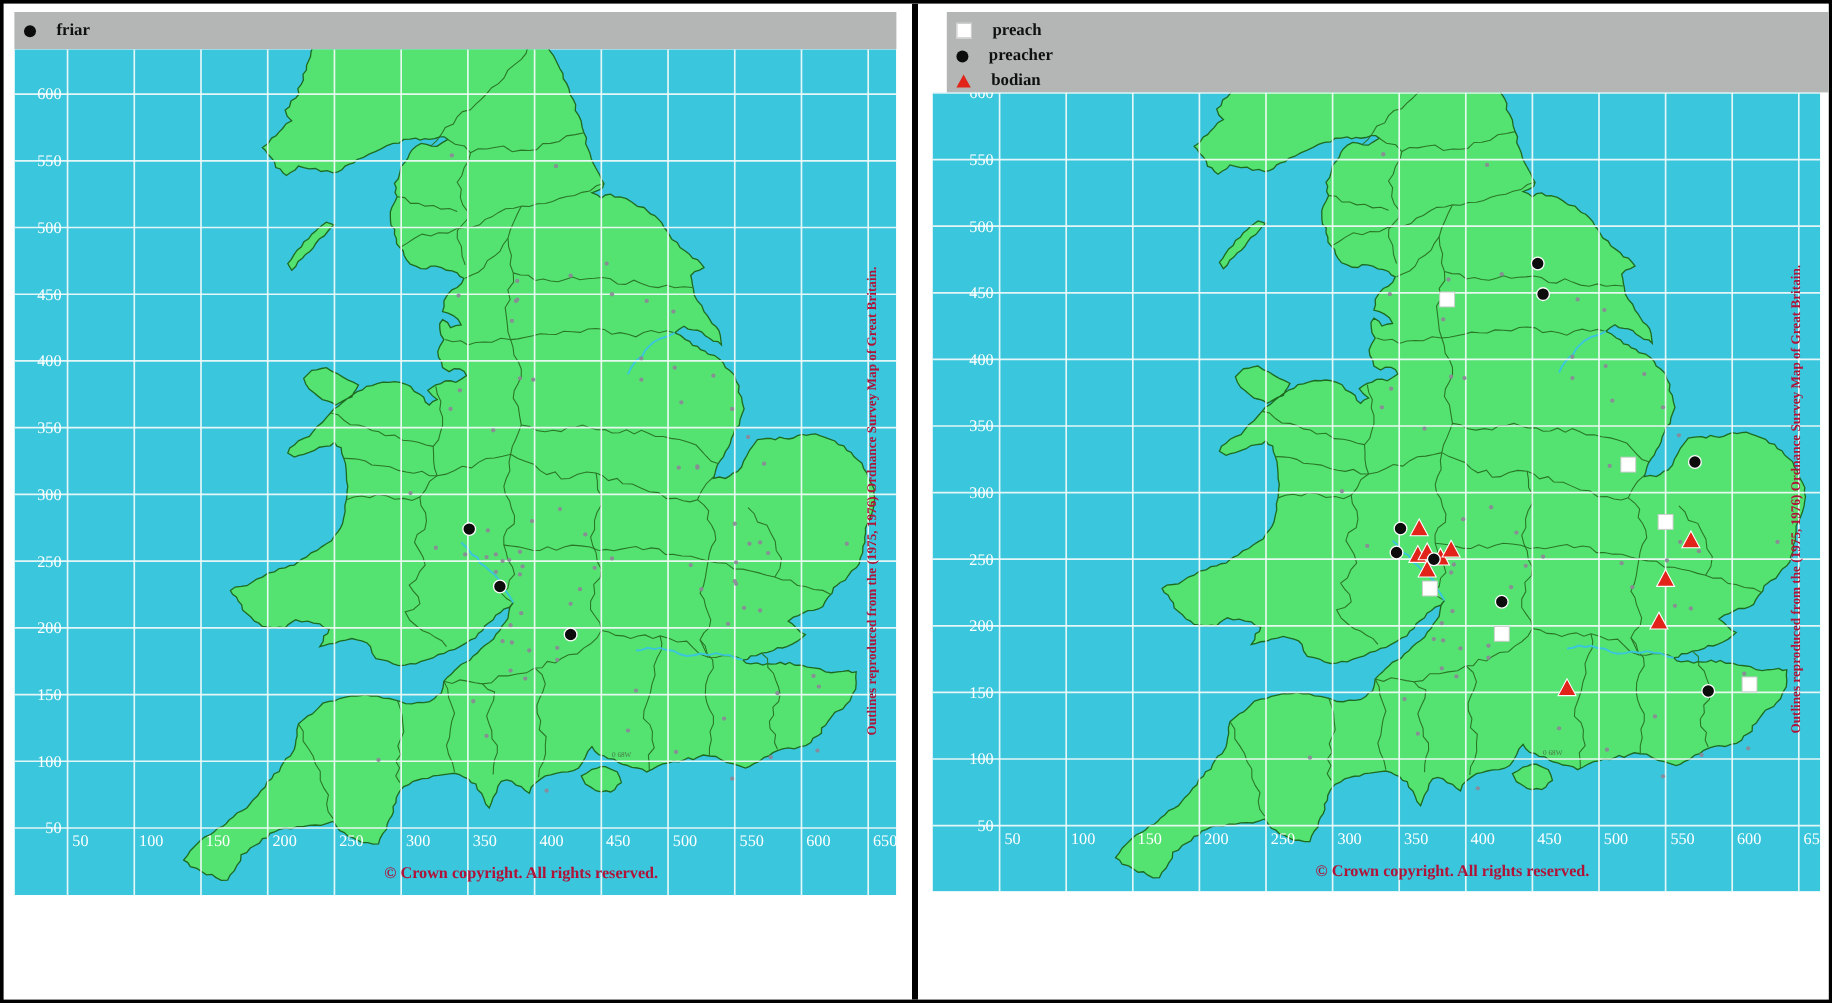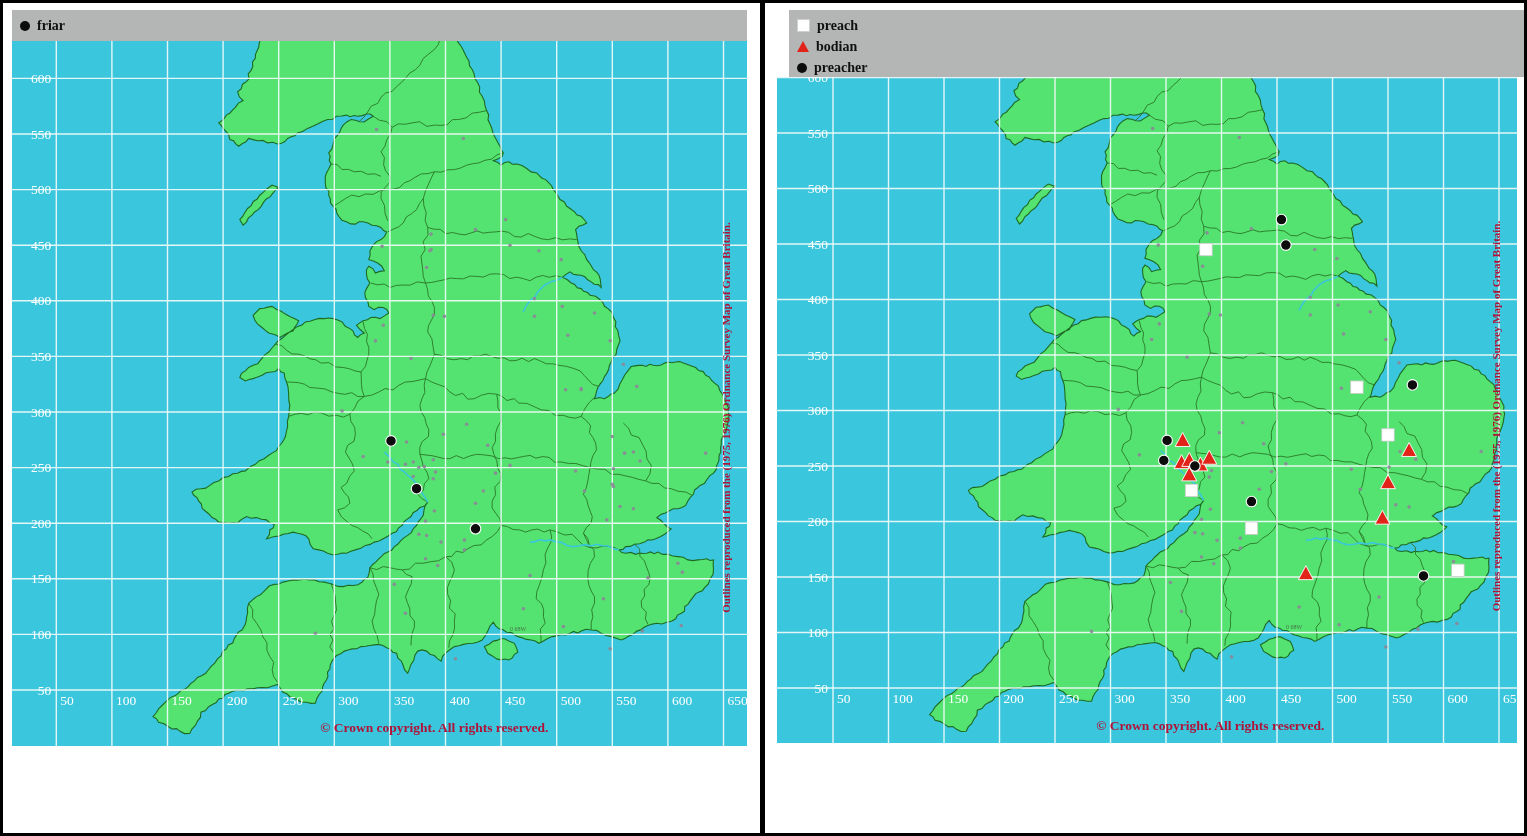--- a/index.html
+++ b/index.html
@@ -1,19 +1,19 @@
 <!DOCTYPE html>
 <html><head>
 <meta charset="utf-8">
 <style>
   html,body{margin:0;padding:0;background:#e8e8e8;font-family:"Liberation Serif",serif;}
   .canvas{position:relative;width:1527px;height:836px;background:#ffffff;border:3px solid #000;box-sizing:border-box;overflow:hidden;}
   .map-block{position:absolute;box-sizing:border-box;}
   .legend{box-sizing:border-box;width:100%;padding:5px 8px 4px 8px;}
-  .legend-row{display:flex;align-items:center;gap:7px;height:21px;text-align:center;}
+  .legend-row{display:flex;align-items:center;gap:17px;height:21px;text-align:center;}
   .legend-label{font:600 14px "Liberation Serif",serif;color:#101010;line-height:1;padding-top:1px;}
   .lg-dot{width:10px;height:10px;border-radius:50%;background:#0c0c0c;flex:0 0 auto;}
   .lg-square{width:11px;height:11px;background:#ffffff;border:1px solid #cfcfcf;flex:0 0 auto;}
   .lg-tri{width:0;height:0;border-left:6.5px solid transparent;border-right:6.5px solid transparent;border-bottom:11px solid #e2231a;flex:0 0 auto;}
   .map-area{position:relative;width:100%;overflow:hidden;}
   .map-area svg{display:block;}
   .divider{position:absolute;top:0;width:5px;height:836px;background:#000;}
 </style>
 </head>
 <body>
@@ -229,26 +229,26 @@
       </div>
   </div>
   <div class="divider" style="left:757px;"></div>
   <div class="map-block" id="panel-1" style="left:774px;top:7px;width:740px;">
     <div class="legend" id="legend-1" style="height: 67px; background: rgb(179, 182, 180); margin-left: 12px;">
         <div class="legend-row">
           <span class="lg-square"></span>
           <span class="legend-label">preach</span>
         </div>
         <div class="legend-row">
+          <span class="lg-dot"></span>
+          <span class="legend-label">preacher</span>
+        </div>
+        <div class="legend-row">
           <span class="lg-tri"></span>
           <span class="legend-label">bodian</span>
-        </div>
-        <div class="legend-row">
-          <span class="lg-dot"></span>
-          <span class="legend-label">preacher</span>
         </div>
       </div>
     <div class="map-area" id="area-1" style="height:666px;">
         <svg width="740" height="666" viewBox="0 0 740 666">
           <rect x="0" y="0" width="740" height="666" fill="#3ac6dc"></rect>
           <path d="M453.4 -43.9L455.0 -39.5L457.2 -35.4L460.0 -31.7L462.0 -28.0L463.8 -24.3L465.6 -20.6L468.0 -16.8L468.5 -12.1L471.1 -8.4L473.1 -4.0L474.0 0.9L476.7 4.9L478.7 9.2L478.3 14.3L481.1 18.3L483.3 22.9L484.0 27.9L485.6 32.7L487.6 36.9L486.9 41.8L488.9 46.0L490.6 50.0L491.6 54.2L493.3 58.2L495.2 61.5L497.0 64.9L498.9 68.2L500.2 71.7L502.2 74.9L501.0 78.4L497.8 80.4L492.2 82.6L496.5 84.3L500.0 87.1L503.5 84.4L507.8 83.8L511.3 86.2L515.5 86.0L520.9 87.5L525.5 90.4L530.0 93.8L535.5 94.8L538.1 97.6L540.8 100.1L544.4 101.5L547.4 104.5L550.3 107.6L552.2 111.5L554.8 114.6L556.8 118.0L558.8 121.5L563.1 123.9L565.5 128.1L569.5 130.8L573.3 133.7L575.9 137.0L579.9 138.1L582.9 141.3L585.5 144.8L581.8 146.9L577.7 148.1L574.4 151.5L575.3 155.1L575.8 158.9L576.6 162.6L577.3 167.9L579.9 172.5L583.5 176.5L585.5 181.4L588.0 184.6L590.1 188.0L592.1 191.4L595.3 193.8L597.7 197.0L598.9 201.0L599.4 205.1L599.9 209.2L597.1 206.3L593.0 205.9L589.9 203.6L586.5 201.6L583.7 198.5L579.9 197.0L576.0 196.6L572.1 196.0L568.8 193.6L564.7 196.1L561.1 199.2L565.9 201.3L569.9 204.7L573.4 206.2L576.0 209.5L579.9 210.3L582.5 213.0L586.3 214.2L588.8 216.9L594.3 218.0L598.8 221.4L601.5 224.2L603.2 228.0L606.6 230.3L610.5 234.0L612.1 239.1L614.6 243.3L614.0 248.4L616.6 252.5L617.4 257.5L618.8 262.5L617.0 266.9L615.4 271.3L614.8 276.0L611.1 279.2L609.9 283.5L608.1 287.1L607.3 291.1L605.6 294.7L603.2 298.0L601.6 302.0L598.9 305.4L596.6 309.1L595.3 312.7L594.4 316.5L593.2 320.2L598.2 319.1L603.2 320.2L606.5 318.3L609.5 315.8L613.2 314.6L616.7 310.7L618.4 305.7L621.0 301.3L623.3 296.6L626.5 292.4L629.9 288.0L633.6 287.5L637.2 287.0L641.0 286.9L644.7 288.0L648.4 285.9L652.1 286.9L656.0 287.4L659.7 286.5L663.2 284.7L666.8 283.6L670.6 284.4L674.3 283.5L678.2 283.2L681.8 284.6L685.4 285.8L689.8 287.4L694.3 289.1L697.2 292.2L701.8 293.2L704.2 296.9L707.9 298.6L710.1 302.1L713.1 304.6L716.8 307.6L718.3 312.0L720.9 315.7L722.7 320.9L725.3 325.7L727.0 329.3L726.6 333.2L727.6 336.8L726.9 340.7L726.4 344.6L725.0 349.7L723.1 354.6L721.2 358.1L719.7 361.6L719.8 365.7L719.1 369.4L719.3 373.3L717.6 376.8L717.4 382.0L715.3 386.8L714.6 391.1L712.0 394.5L708.1 397.3L705.4 401.2L702.8 405.0L698.7 406.8L696.0 409.1L693.1 411.2L691.9 415.7L688.7 419.0L686.2 422.7L684.3 426.7L680.6 428.8L676.5 430.1L671.8 430.1L667.6 432.3L663.9 434.4L659.8 435.6L655.4 438.9L659.0 441.3L662.1 444.5L665.5 448.0L669.8 450.0L666.6 452.9L663.2 455.6L658.8 458.0L654.3 460.0L650.6 461.3L646.5 460.9L643.2 463.4L638.3 464.9L633.2 465.6L629.0 467.7L624.3 467.8L621.6 470.6L617.7 471.1L620.5 473.8L624.3 474.5L629.5 473.7L634.3 475.6L637.9 474.3L641.7 474.8L645.4 474.5L649.0 473.1L652.9 474.9L656.5 473.4L661.2 475.7L666.5 475.6L671.4 477.2L676.5 477.8L681.8 478.5L686.5 481.1L691.5 481.8L696.5 481.1L700.9 480.8L705.4 480.0L708.5 481.7L712.0 481.1L711.6 485.6L712.0 490.0L711.6 495.4L708.7 500.0L706.9 505.1L703.1 508.9L701.0 511.8L697.6 513.3L694.2 514.8L692.0 517.8L689.1 521.6L686.5 525.5L683.3 527.8L683.1 532.3L679.8 534.4L676.1 536.3L674.3 540.0L670.1 542.4L665.4 543.3L660.5 545.1L655.4 544.4L650.9 545.2L646.5 546.6L642.8 548.3L639.5 551.0L635.4 552.2L631.4 555.6L626.5 557.7L623.4 559.7L619.9 561.0L614.9 559.4L609.9 557.7L604.7 556.6L599.9 554.4L595.3 551.5L589.9 551.1L584.8 550.3L579.9 552.2L576.5 554.2L572.3 552.5L568.8 554.4L564.5 556.0L559.9 555.5L555.6 557.0L551.1 557.7L546.5 559.7L542.2 562.2L537.7 564.4L534.1 562.1L530.0 561.0L525.4 560.5L521.1 558.8L517.7 558.0L514.4 556.6L510.5 553.7L505.6 553.3L502.0 550.9L497.8 550.0L494.5 547.0L492.2 543.3L488.7 547.3L486.7 552.2L484.1 556.8L481.1 561.0L476.9 563.2L472.3 564.4L467.2 564.5L462.3 565.5L457.9 566.8L453.4 567.7L449.4 570.4L445.6 573.3L441.7 577.0L440.1 582.1L436.5 579.7L433.4 576.6L429.0 575.2L425.6 572.1L421.2 570.9L416.8 572.1L413.9 576.3L412.9 581.3L410.1 585.5L408.5 589.9L406.8 594.4L403.8 590.9L402.3 586.6L400.5 582.3L396.9 579.0L395.7 574.4L391.9 573.3L389.3 570.1L385.7 568.8L382.0 566.6L377.9 565.5L373.5 566.0L369.0 566.6L364.6 567.3L360.1 567.7L355.9 569.8L351.3 569.9L347.4 571.1L343.5 572.1L339.9 574.8L335.7 576.6L333.2 579.1L331.3 582.1L329.5 585.8L329.1 589.9L326.7 593.2L327.1 597.4L325.7 601.0L323.3 604.3L321.8 608.0L321.3 612.1L318.2 615.7L315.9 619.8L314.6 624.3L310.1 624.3L305.8 623.2L301.0 623.2L296.9 621.0L293.1 619.0L289.1 617.7L286.2 614.8L282.4 613.2L279.6 609.4L276.9 605.5L271.9 607.2L266.9 608.8L261.9 608.5L256.9 608.8L252.0 609.9L246.9 609.9L242.1 611.7L236.9 611.0L232.3 612.1L228.1 614.3L224.3 615.5L222.1 619.2L218.1 619.9L215.6 623.6L211.8 625.6L208.1 627.6L204.9 631.5L200.3 633.2L199.9 638.1L197.0 642.1L194.8 646.4L191.3 649.9L189.2 654.3L183.9 654.5L179.2 652.1L175.9 649.5L171.5 649.9L168.1 647.6L163.5 644.6L158.1 643.2L156.0 639.8L152.6 637.6L155.6 634.0L158.1 629.9L162.0 626.0L165.9 622.1L169.9 618.6L174.8 616.5L178.0 614.2L180.8 611.2L184.8 609.9L187.8 607.4L190.4 604.4L193.6 602.1L196.9 598.5L201.4 596.6L205.1 594.4L207.7 591.0L210.3 587.7L214.1 584.2L217.0 579.9L220.4 577.0L222.0 572.5L225.8 569.9L227.7 566.1L232.1 564.1L233.6 559.9L235.6 556.5L237.8 553.2L241.4 551.1L244.7 545.5L245.5 541.8L246.0 538.1L246.9 534.4L246.7 529.3L248.0 524.4L251.9 521.1L255.8 517.8L259.3 516.3L262.0 513.8L264.7 511.1L268.4 507.2L273.6 505.6L278.2 505.2L282.4 503.3L287.4 502.2L292.4 501.1L296.2 501.3L299.9 500.9L303.5 500.0L308.4 501.2L313.5 501.1L318.4 502.9L323.5 503.3L328.0 504.4L332.4 505.6L337.2 507.6L342.4 507.8L347.3 506.5L352.4 506.7L357.2 505.9L361.3 503.3L363.5 500.5L366.8 498.9L368.3 494.0L369.0 488.9L371.8 485.8L375.1 483.1L377.9 480.0L380.7 477.5L383.3 474.9L386.8 473.4L390.6 471.5L393.3 468.0L396.8 465.6L399.7 462.2L403.0 459.2L406.8 456.7L410.3 453.9L412.4 449.8L415.6 446.7L417.4 443.1L419.9 440.0L422.3 436.7L423.0 432.0L423.9 427.4L426.7 423.4L423.7 427.3L419.0 429.0L415.9 431.8L412.2 434.0L410.1 437.8L406.5 440.2L403.2 442.8L401.2 446.7L397.7 449.1L395.4 453.0L391.2 454.5L386.9 457.5L382.3 460.0L378.1 462.4L373.5 463.4L369.3 465.7L364.6 466.7L359.9 469.6L354.6 471.1L350.0 472.5L345.7 474.5L341.2 474.2L336.8 475.6L331.7 475.9L326.8 474.5L322.6 472.2L318.0 471.1L312.4 470.0L309.3 465.4L308.0 460.0L305.1 457.1L301.3 455.6L296.9 454.5L292.4 453.4L287.5 454.8L282.4 455.6L278.2 457.4L273.6 457.8L269.7 459.1L265.8 460.0L268.6 456.0L269.1 451.2L272.5 449.3L273.6 445.6L269.2 444.2L265.8 441.2L260.7 440.6L255.8 438.9L250.7 439.5L245.8 437.8L242.6 439.7L239.5 441.8L236.9 444.5L232.5 443.9L228.1 444.5L223.1 443.9L218.1 443.4L215.1 440.6L211.4 438.9L208.4 435.3L204.7 432.3L201.5 429.6L200.8 425.3L198.1 422.3L196.5 418.9L193.2 416.7L191.4 413.4L195.4 410.6L200.3 410.1L205.1 409.5L209.2 406.8L213.3 403.9L218.1 402.3L222.6 399.0L228.1 397.9L232.1 395.2L236.9 394.5L240.6 392.8L244.7 392.3L247.7 389.7L250.9 387.3L254.7 385.7L258.6 382.1L263.6 380.1L267.3 377.1L271.3 374.6L275.6 372.2L278.0 367.9L280.7 364.9L283.0 361.6L284.7 357.9L285.7 352.9L286.9 347.9L286.7 342.9L288.0 337.9L288.4 334.2L288.6 330.5L289.1 326.8L288.1 321.9L288.0 316.8L287.6 312.3L287.2 307.9L285.8 303.5L284.1 299.2L283.6 294.6L280.0 293.4L278.0 290.2L274.6 293.0L270.2 293.5L265.4 294.3L261.4 296.9L256.9 298.5L252.5 300.2L248.5 301.0L244.7 302.4L239.2 299.1L240.9 294.9L244.7 292.4L248.1 289.0L252.5 286.9L257.2 285.2L260.2 281.3L263.6 276.9L268.0 273.6L271.3 269.7L274.7 265.8L277.5 262.4L281.3 260.2L285.1 256.7L289.1 253.6L292.9 250.8L296.9 248.0L301.2 246.7L304.6 243.6L309.2 242.9L313.5 241.4L318.4 240.1L323.5 240.3L328.0 239.7L332.4 240.3L336.9 241.6L341.3 243.6L344.3 247.9L349.0 250.2L352.3 252.6L353.7 256.7L356.8 259.1L359.7 256.3L363.5 254.7L359.2 251.2L355.7 246.9L358.9 244.5L362.4 242.5L366.5 241.4L370.1 239.1L374.7 239.0L379.0 240.3L383.5 237.6L387.9 234.7L385.9 231.1L382.3 229.2L377.6 229.0L373.5 231.4L367.9 228.0L367.0 223.3L364.6 219.2L363.9 214.6L365.7 210.3L369.0 204.7L366.4 200.6L365.7 195.9L365.5 191.6L367.9 188.1L372.1 190.6L374.6 194.7L378.9 193.2L383.5 192.5L381.0 187.9L376.8 184.8L372.5 182.7L367.9 181.4L369.2 177.1L369.0 172.5L372.4 167.0L375.7 163.4L380.1 161.4L383.7 158.1L385.7 153.7L382.4 152.1L380.1 149.2L375.8 147.6L371.2 147.0L367.0 144.8L362.4 143.7L358.1 143.6L354.6 145.9L349.9 145.7L345.7 143.7L341.0 142.0L337.9 138.1L336.0 134.8L335.2 130.9L332.4 128.1L329.7 124.9L329.5 120.7L328.0 117.0L328.2 113.0L325.1 109.8L324.6 105.9L324.5 102.2L324.5 98.5L325.7 94.8L328.1 90.5L330.2 86.0L328.5 82.5L329.4 78.4L328.0 74.9L331.1 70.9L332.4 66.0L333.4 60.9L336.8 57.1L339.0 54.0L340.3 50.3L342.4 47.1L346.0 43.9L350.2 41.6L354.7 42.3L359.0 43.8L363.3 44.0L366.8 41.6L372.4 38.2L369.4 36.0L365.7 36.0L361.4 37.6L356.8 38.2L353.1 37.5L349.3 38.7L345.7 37.1L340.8 38.1L335.7 38.2L331.8 41.3L326.8 41.6L321.7 43.4L316.9 46.0L311.9 48.3L306.9 50.4L302.1 53.2L296.9 54.9L294.1 57.7L290.3 58.8L286.9 60.4L284.2 63.5L280.8 65.2L276.9 66.0L272.0 64.2L266.9 64.9L262.2 62.4L256.9 62.7L252.5 61.6L248.0 60.4L245.2 63.7L241.4 65.7L238.0 68.2L235.1 65.9L232.9 62.8L229.2 61.5L228.2 57.1L225.6 53.6L222.5 50.4L220.6 47.4L218.1 44.9L222.7 41.7L225.8 37.1L229.3 35.2L231.9 32.1L234.7 29.4L237.9 25.2L242.5 22.7L238.7 18.9L236.9 13.8L240.5 11.1L241.9 6.3L245.8 3.8L248.5 0.6L247.6 -4.0L250.3 -7.3L252.2 -11.2L251.9 -15.9L254.7 -19.5L254.8 -23.5L256.4 -27.0L258.0 -30.6L258.6 -35.2L260.2 -39.5ZM483.4 567.7L488.0 565.3L492.2 562.2L496.0 561.5L499.5 559.9L503.3 559.9L508.3 562.3L513.3 564.4L515.3 568.7L516.7 573.3L513.3 575.4L511.2 578.9L507.8 581.0L503.8 580.1L499.6 581.0L495.6 579.9L491.2 577.0L486.7 574.4ZM242.5 147.0L245.7 143.9L247.8 139.8L251.4 137.0L254.0 133.8L257.5 131.5L260.3 128.4L262.5 124.8L265.3 121.0L269.5 118.5L272.5 114.8L274.9 111.7L278.0 109.3L274.6 108.2L271.3 107.1L268.1 109.4L265.1 111.8L262.2 114.6L259.1 117.0L256.6 120.8L252.6 123.3L250.6 127.6L246.9 130.4L244.4 134.1L242.1 138.1L239.2 141.5ZM259.1 230.3L263.3 229.9L267.3 228.7L271.3 228.0L275.6 231.0L280.4 233.0L284.7 235.8L289.0 238.3L293.6 240.2L298.0 242.5L296.2 245.8L294.0 249.0L292.4 252.5L287.7 254.2L283.4 256.7L279.1 259.1L275.7 256.9L271.9 255.7L268.0 254.7L264.3 251.7L260.7 248.6L256.9 245.8L254.2 241.6L252.5 236.9Z" fill="#54e370" stroke="#1e6b20" stroke-width="1.1" fill-rule="evenodd"></path>
           <g stroke="#2a7627" stroke-width="0.9" fill="none">
             <path d="M357.9 43.8L362.9 39.4L366.8 34.1L370.2 28.2L376.9 25.4L380.1 19.4L384.7 15.1L391.1 13.6L395.4 9.0L400.1 4.9L404.6 0.3L408.8 -4.8L414.4 -8.2L419.0 -12.8L422.3 -19.4L427.8 -23.9L433.4 -28.4L437.4 -33.3L439.1 -39.9L444.5 -43.9"></path>
             <path d="M485.6 32.7L478.4 34.3L471.1 35.3L464.9 39.9L457.8 41.6L451.4 41.7L446.2 46.7L439.9 47.4L433.4 47.1L425.8 48.4L418.8 43.8L411.2 44.9L404.5 46.2L397.5 45.9L391.2 49.3L386.1 43.7L378.4 42.3L372.4 38.2"></path>
             <path d="M502.2 74.9L495.9 76.8L490.5 81.0L483.9 82.3L477.8 84.9L471.5 85.7L465.3 87.3L459.5 90.0L453.4 91.5L446.7 91.7L440.2 94.0L433.4 93.7"></path>

